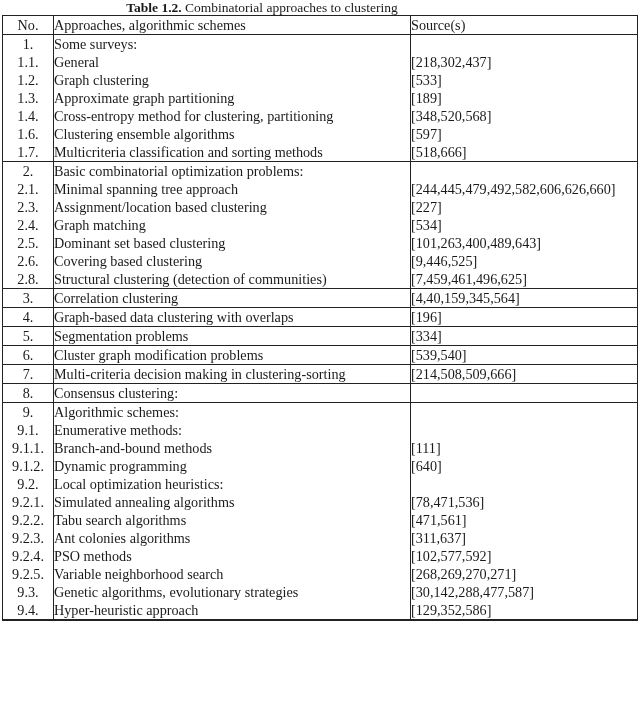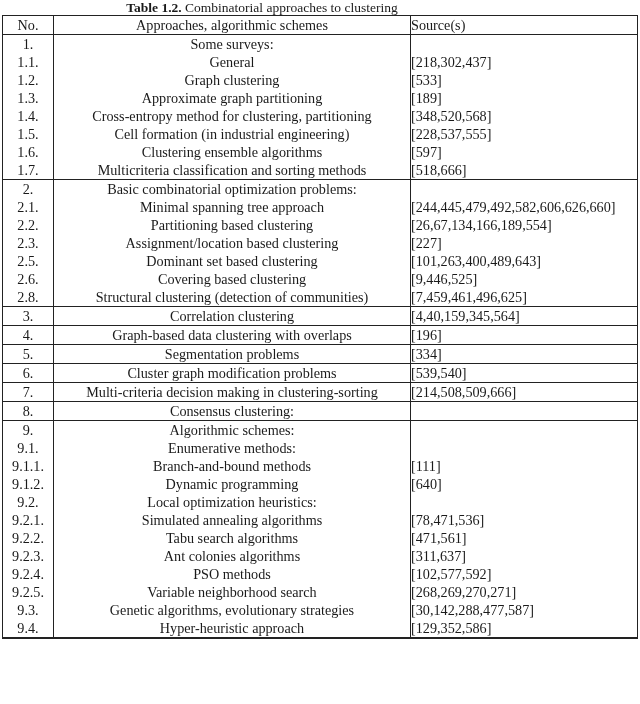--- a/index.html
+++ b/index.html
@@ -21,21 +21,21 @@
     font-family: "Liberation Serif", serif;
     font-size: 14.2px;
   }
   table.main td, table.main th {
     padding: 0; height: 18px; line-height: 18px;
     font-weight: normal; white-space: nowrap;
     border-left: 1.5px solid #222; border-right: 1.5px solid #222;
   }
   table.main th { border-top: 1.5px solid #222; border-bottom: 1.5px solid #222; }
   td.no, th.no { width: 50px; text-align: center; margin-left: 6px; }
-  td.ap, th.ap { width: 356px; text-align: center; padding-left: 8px; }
+  td.ap, th.ap { width: 356px; text-align: left; padding-left: 8px; }
   td.src, th.src { text-align: left; padding-left: 6px; margin-left: 28px; }
   tbody.grp { border-bottom: 1.5px solid #222; }
   tbody.grp tr:first-child td { padding-top: 0; }
   tbody.last { border-bottom: 2px solid #222; }
 </style>
 </head>
 <body>
 
 <div class="caption"><b>Table 1.2.</b> <span>Combinatorial approaches to clustering</span></div>
 
@@ -67,25 +67,20 @@
         <td class="no">1.3.</td>
         <td class="ap">Approximate graph partitioning</td>
         <td class="src">[189]</td>
       </tr>
       <tr>
         <td class="no">1.4.</td>
         <td class="ap">Cross-entropy method for clustering, partitioning</td>
         <td class="src">[348,520,568]</td>
       </tr>
       <tr>
-        <td class="no">1.5.</td>
-        <td class="ap">Cell formation (in industrial engineering)</td>
-        <td class="src">[228,537,555]</td>
-      </tr>
-      <tr>
         <td class="no">1.6.</td>
         <td class="ap">Clustering ensemble algorithms</td>
         <td class="src">[597]</td>
       </tr>
       <tr>
         <td class="no">1.7.</td>
         <td class="ap">Multicriteria classification and sorting methods</td>
         <td class="src">[518,666]</td>
       </tr>
     </tbody>
@@ -94,30 +89,30 @@
         <td class="no">2.</td>
         <td class="ap">Basic combinatorial optimization problems:</td>
         <td class="src"></td>
       </tr>
       <tr>
         <td class="no">2.1.</td>
         <td class="ap">Minimal spanning tree approach</td>
         <td class="src">[244,445,479,492,582,606,626,660]</td>
       </tr>
       <tr>
-        <td class="no">2.2.</td>
-        <td class="ap">Partitioning based clustering</td>
-        <td class="src">[26,67,134,166,189,554]</td>
-      </tr>
-      <tr>
         <td class="no">2.3.</td>
         <td class="ap">Assignment/location based clustering</td>
         <td class="src">[227]</td>
       </tr>
       <tr>
+        <td class="no">2.4.</td>
+        <td class="ap">Graph matching</td>
+        <td class="src">[534]</td>
+      </tr>
+      <tr>
         <td class="no">2.5.</td>
         <td class="ap">Dominant set based clustering</td>
         <td class="src">[101,263,400,489,643]</td>
       </tr>
       <tr>
         <td class="no">2.6.</td>
         <td class="ap">Covering based clustering</td>
         <td class="src">[9,446,525]</td>
       </tr>
       <tr>

